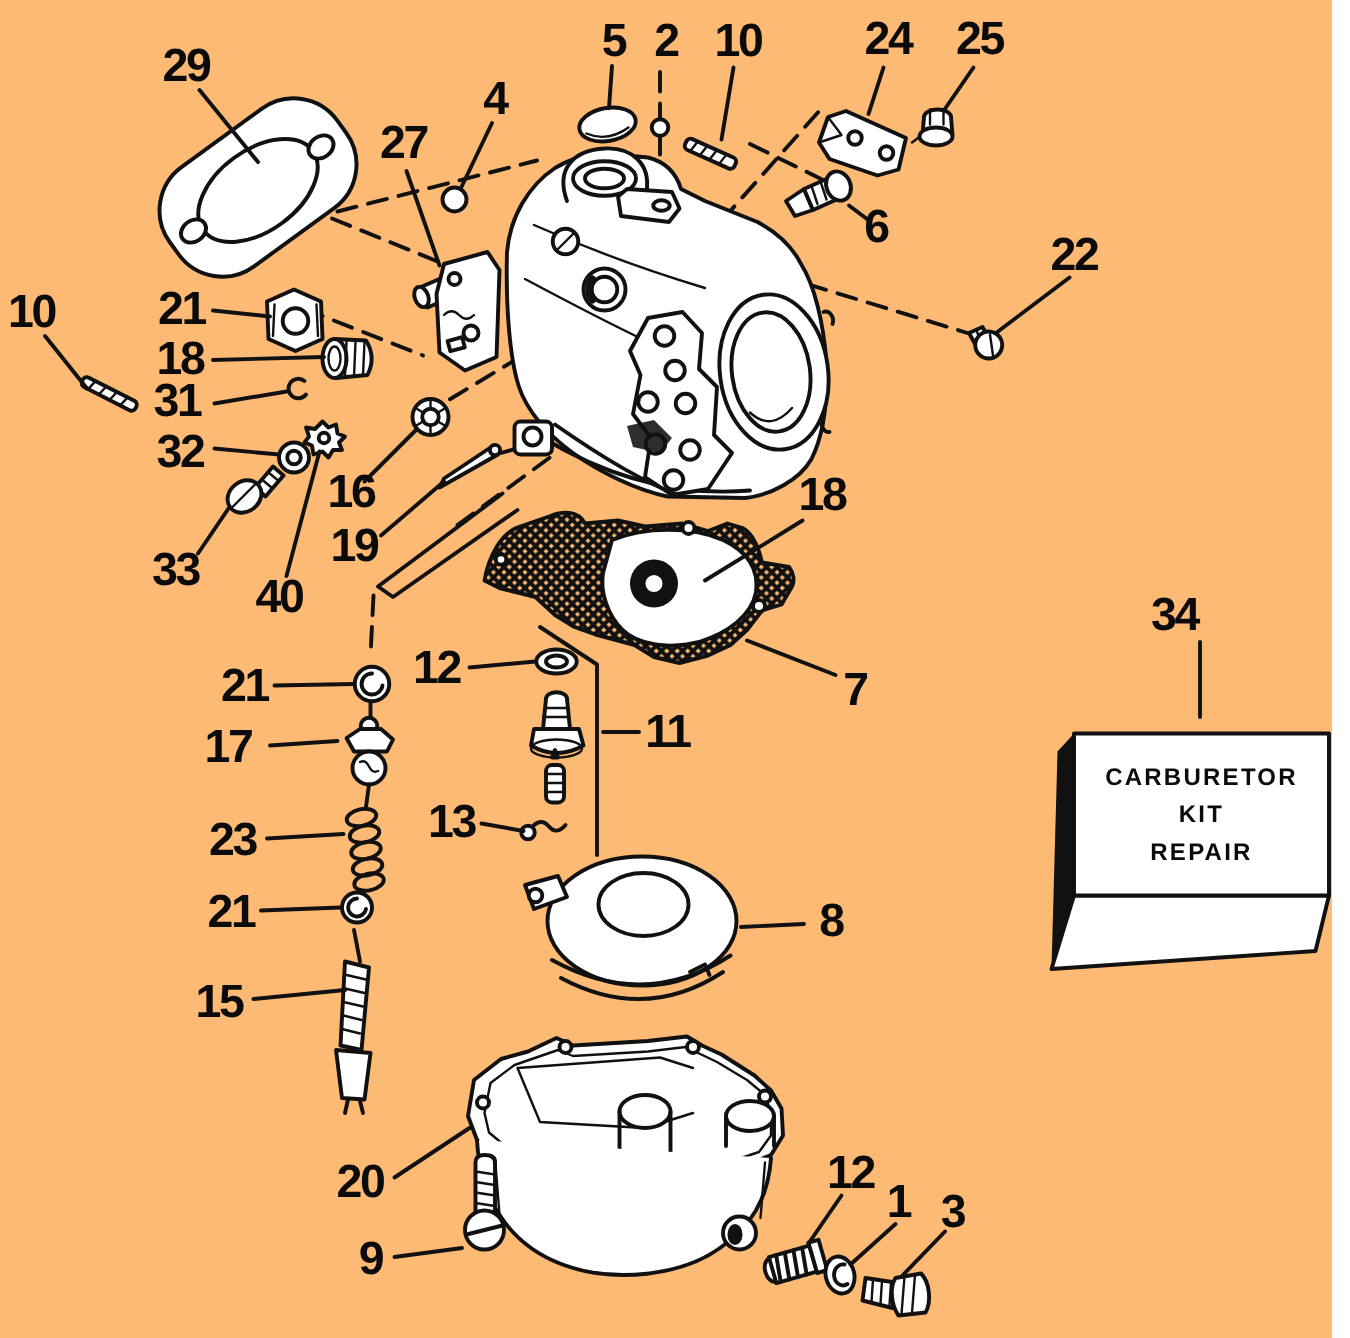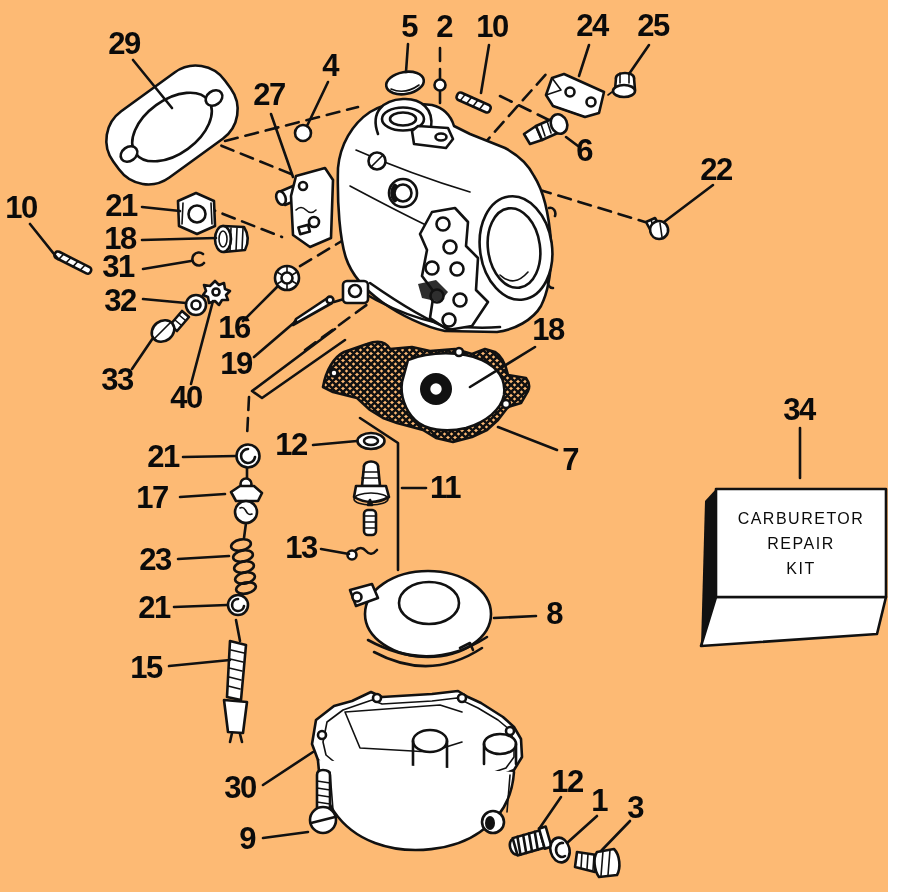--- a/index.html
+++ b/index.html
@@ -11,21 +11,21 @@
   svg .k{fill:#111111;stroke:none;}
   svg .xh{fill:url(#xh);}
   svg .thin{stroke-width:1.6;}
   svg .thick{stroke-width:4.6;}
   svg .dash{stroke-width:2.4;stroke-dasharray:13 8;}
   svg .lead{stroke-width:3;}
   .callout{position:absolute;transform:translate(-50%,-50%);color:#0b0b0b;
            font-weight:700;font-size:31px;letter-spacing:-1.5px;white-space:nowrap;
            font-family:"Liberation Sans",sans-serif;}
   #kit-text{position:absolute;left:718px;top:506px;width:166px;text-align:center;
-            color:#0b0b0b;font-weight:400;font-size:16px;line-height:25px;letter-spacing:1.5px;}
+            color:#0b0b0b;font-weight:700;font-size:16px;line-height:25px;letter-spacing:1.5px;}
   #kit-text span{display:block;}
 </style>
 </head>
 <body>
 
 <div id="stage">
 
 <svg id="art" width="900" height="892" viewBox="0 0 900 892">
   <defs>
     <pattern id="xh" width="7" height="7" patternUnits="userSpaceOnUse">
@@ -390,36 +390,36 @@
 <div class="callout" style="left:21px;top:208px">10</div>
 <div class="callout" style="left:121px;top:206px">21</div>
 <div class="callout" style="left:120px;top:239px">18</div>
 <div class="callout" style="left:118px;top:267px">31</div>
 <div class="callout" style="left:120px;top:301px">32</div>
 <div class="callout" style="left:234px;top:328px">16</div>
 <div class="callout" style="left:117px;top:380px">33</div>
 <div class="callout" style="left:236px;top:364px">19</div>
 <div class="callout" style="left:186px;top:398px">40</div>
 <div class="callout" style="left:548px;top:330px">18</div>
-<div class="callout" style="left:799px;top:410px">34</div>
+<div class="callout" style="left:783px;top:410px">34</div>
 <div class="callout" style="left:163px;top:457px">21</div>
 <div class="callout" style="left:291px;top:445px">12</div>
 <div class="callout" style="left:570px;top:460px">7</div>
 <div class="callout" style="left:152px;top:498px">17</div>
 <div class="callout" style="left:445px;top:488px">11</div>
 <div class="callout" style="left:155px;top:560px">23</div>
 <div class="callout" style="left:301px;top:548px">13</div>
 <div class="callout" style="left:154px;top:608px">21</div>
 <div class="callout" style="left:554px;top:614px">8</div>
 <div class="callout" style="left:146px;top:668px">15</div>
-<div class="callout" style="left:240px;top:788px">30</div>
+<div class="callout" style="left:240px;top:788px">20</div>
 <div class="callout" style="left:567px;top:782px">12</div>
 <div class="callout" style="left:247px;top:839px">9</div>
 <div class="callout" style="left:599px;top:801px">1</div>
 <div class="callout" style="left:635px;top:808px">3</div>
 
 <div id="kit-text">
   <span>CARBURETOR</span>
+  <span>KIT</span>
   <span>REPAIR</span>
-  <span>KIT</span>
 </div>
 
 </div>
 
 </body></html>

